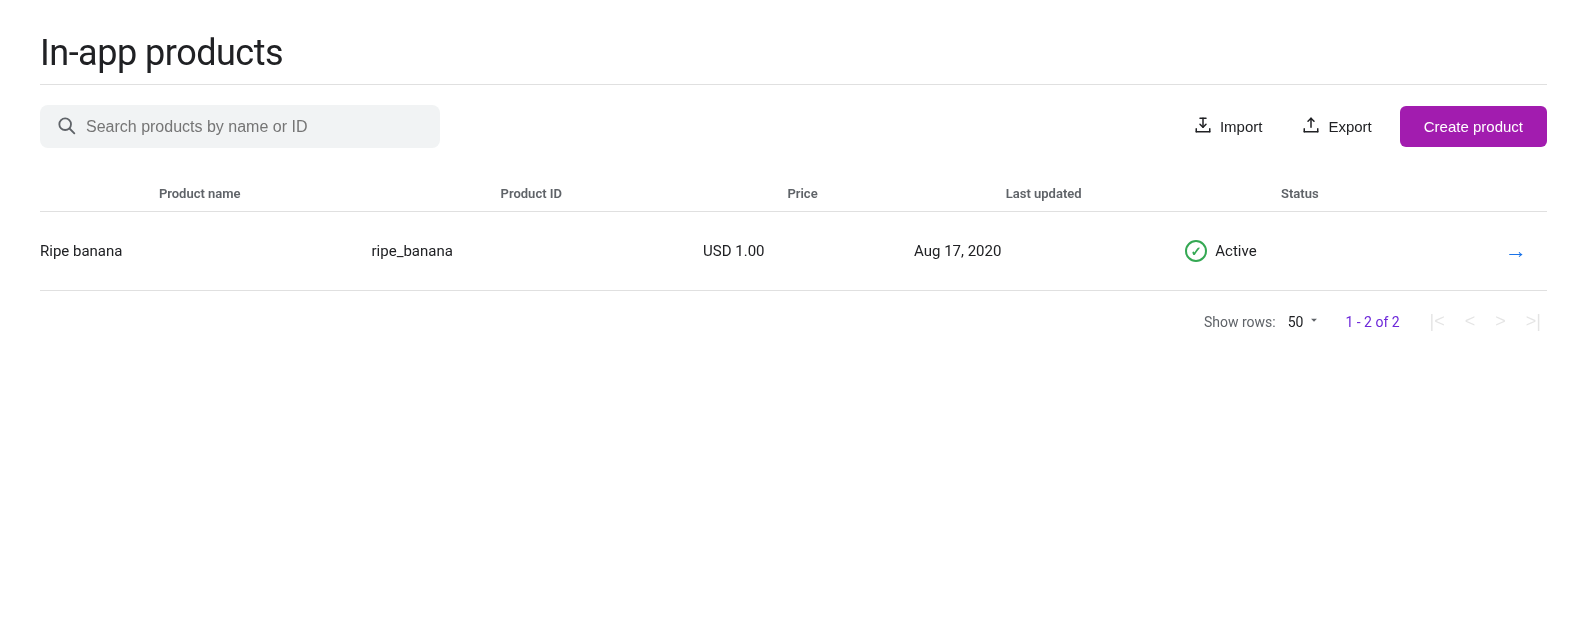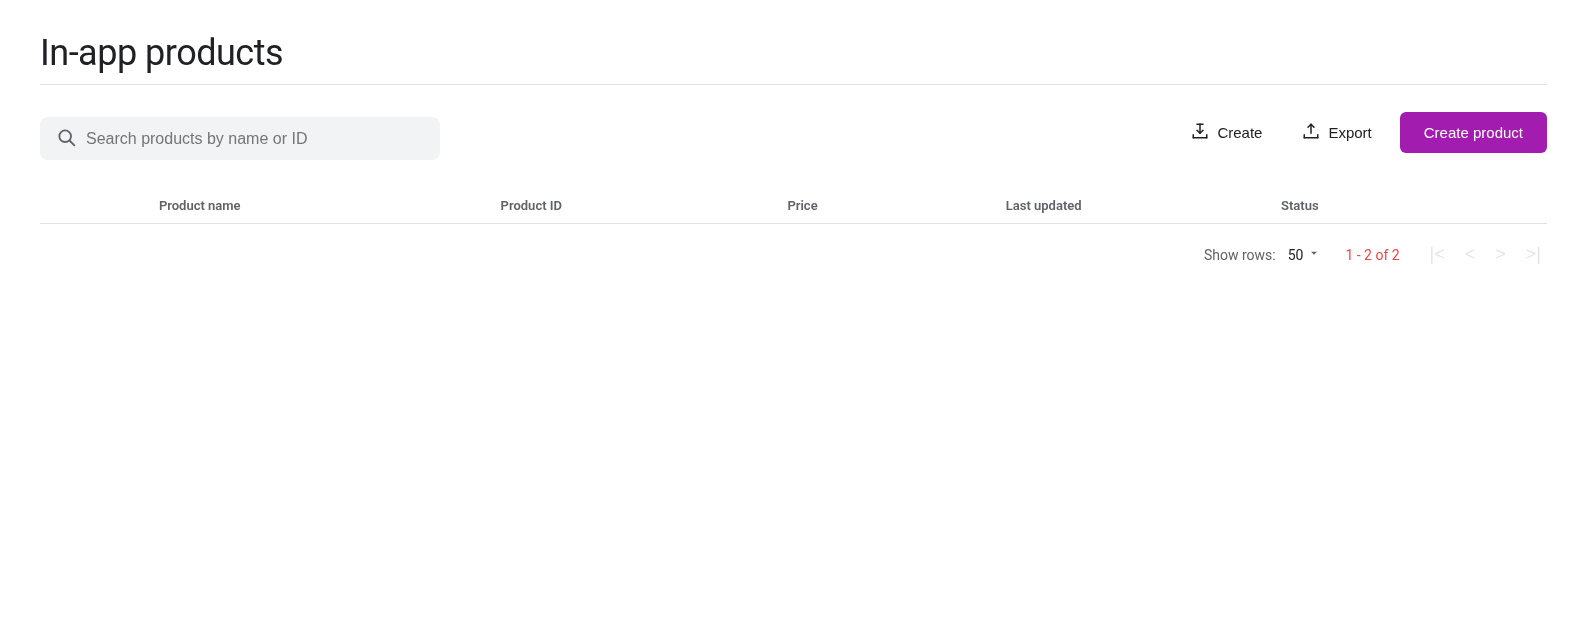--- a/index.html
+++ b/index.html
@@ -42,21 +42,20 @@
       margin-bottom: 28px;
     }
     .search-box {
       display: flex;
       align-items: center;
       background: #f1f3f4;
       border-radius: 8px;
       padding: 10px 16px;
       width: 400px;
       gap: 10px;
-      margin-top: 12px;
     }
     .search-icon-svg {
       color: #5f6368;
       flex-shrink: 0;
     }
     .search-input {
       border: none;
       background: transparent;
       outline: none;
       font-size: 16px;
@@ -151,21 +150,21 @@
     .rows-label { margin-right: 4px; }
     .rows-select {
       display: flex;
       align-items: center;
       gap: 4px;
       font-size: 14px;
       color: #202124;
       cursor: pointer;
       user-select: none;
     }
-    .rows-count { margin: 0 16px; color: #ef4444; font-size: 14px; }
+    .rows-count { margin: 0 16px; color: #6d28d9; font-size: 14px; }
     .page-nav-btn {
       background: none;
       border: none;
       cursor: pointer;
       color: #bdbdbd;
       font-size: 18px;
       padding: 4px 6px;
       border-radius: 4px;
     }
     .page-nav-btn.disabled { pointer-events: none; opacity: 0.4; }
@@ -194,21 +193,21 @@
       <span>
         <svg width="18" height="18" viewBox="0 0 24 24" fill="none" stroke="#202124" stroke-width="2" stroke-linecap="round" stroke-linejoin="round">
           <polyline points="16 3 12 3 8 3"></polyline>
           <line x1="12" y1="3" x2="12" y2="15"></line>
           <polyline points="8 11 12 15 16 11"></polyline>
           <line x1="3" y1="21" x2="21" y2="21"></line>
           <path d="M3 21 L3 17"></path>
           <path d="M21 21 L21 17"></path>
         </svg>
       </span>
-      <span>Create</span>
+      <span>Import</span>
     </button>
     <button class="icon-button">
       <span>
         <svg width="18" height="18" viewBox="0 0 24 24" fill="none" stroke="#202124" stroke-width="2" stroke-linecap="round" stroke-linejoin="round">
           <line x1="12" y1="3" x2="12" y2="15"></line>
           <polyline points="8 7 12 3 16 7"></polyline>
           <line x1="3" y1="21" x2="21" y2="21"></line>
           <path d="M3 21 L3 17"></path>
           <path d="M21 21 L21 17"></path>
         </svg>
@@ -223,20 +222,35 @@
       <tr>
         <th class="col-name">Product name</th>
         <th class="col-id">Product ID</th>
         <th class="col-price">Price</th>
         <th class="col-updated">Last updated</th>
         <th class="col-status">Status</th>
         <th class="col-action"></th>
       </tr>
     </thead>
     <tbody id="table-body">
+    <tr>
+      <td class="col-name">Ripe banana</td>
+      <td class="col-id">ripe_banana</td>
+      <td class="col-price">USD 1.00</td>
+      <td class="col-updated">Aug 17, 2020</td>
+      <td class="col-status">
+        <div class="status-badge">
+          <span class="status-icon">✓</span>
+          <span>Active</span>
+        </div>
+      </td>
+      <td class="col-action">
+        <button class="arrow-button" style="color:#1a73e8; font-size:22px;">→</button>
+      </td>
+    </tr>
       </tbody>
   </table>
 
   <div class="pagination-row">
     <span class="rows-label">Show rows:</span>
     <div class="rows-select">
       <span>50</span>
       <span>
         <svg width="14" height="14" viewBox="0 0 24 24" fill="#5f6368">
             <path d="M7 10l5 5 5-5z"></path>

